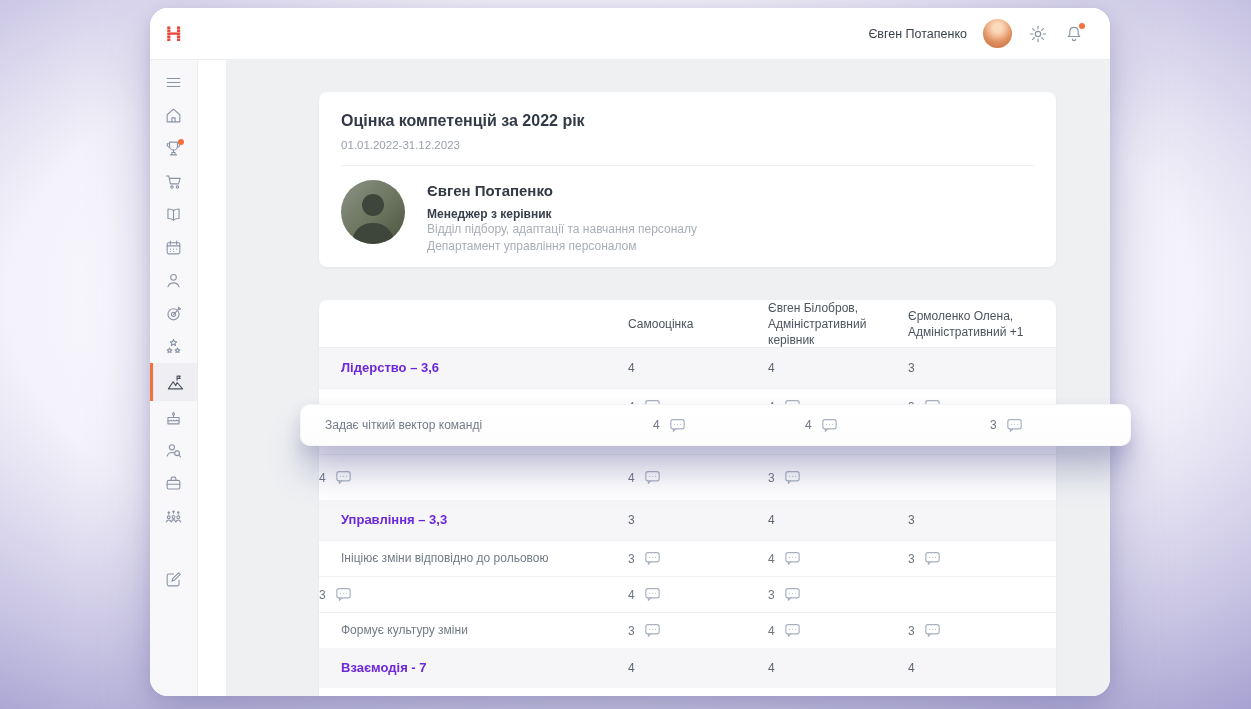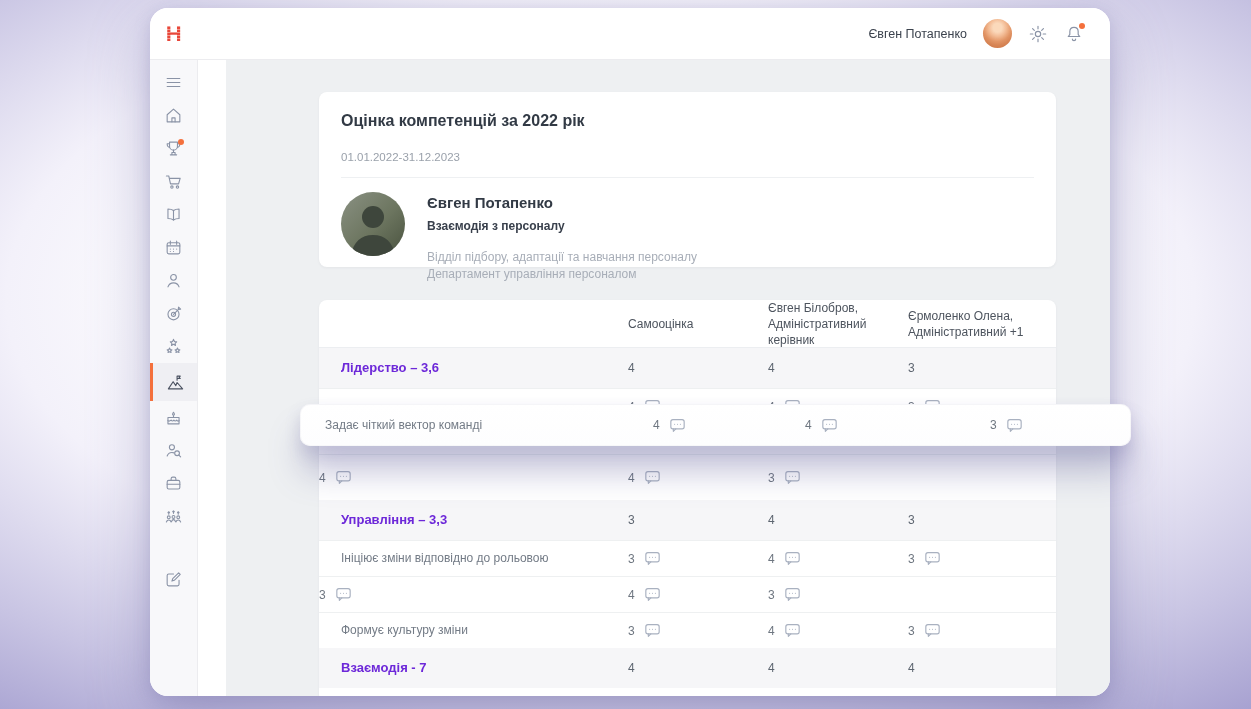--- a/index.html
+++ b/index.html
@@ -50,32 +50,32 @@
   .sb-item.gap-top { margin-top:30px; }
   .sb-item svg { width:19px; height:19px; }
   .sb-badge { position:absolute; width:6px; height:6px; border-radius:50%; background:#f4703c; top:7px; right:13px; }
 
   .content { flex:1; background:#eef0f2; overflow:hidden; }
 
   
   .card { width:737px; margin-left:93px; background:#fff; border-radius:8px; box-shadow:0 1px 3px rgba(40,45,60,.05); }
   .card.summary { margin-top:32px; height:175px; padding:20px 22px 0; }
   .page-title { font-size:16px; font-weight:700; color:#323a45; }
-  .page-period { font-size:11.5px; color:#9aa1ab; margin-top:21px; }
+  .page-period { font-size:11.5px; color:#9aa1ab; margin-top:9px; }
   .divider { border-top:1px solid #eef0f2; margin-top:14px; }
   .profile { display:flex; margin-top:14px; }
   .photo {
     width:64px; height:64px; border-radius:50%; flex:0 0 auto; overflow:hidden; position:relative;
     background:linear-gradient(135deg,#8a9183 0%,#6c755f 55%,#49523f 100%);
   }
   .photo svg { position:absolute; left:0; top:0; width:100%; height:100%; }
   .profile-info { margin-left:22px; padding-top:2px; }
   .emp-name { font-size:15px; font-weight:700; color:#323a45; }
   .emp-pos  { font-size:12px; font-weight:700; color:#39404c; margin-top:8px; }
-  .emp-dep  { font-size:12px; color:#a8aeb8; margin-top:16px; line-height:1.45; }
+  .emp-dep  { font-size:12px; color:#a8aeb8; margin-top:0; line-height:1.45; }
 
   
   .card.table { margin-top:33px; height:402px; overflow:hidden; padding:0; }
   .t-grid { display:grid; grid-template-columns:309px 140px 140px 1fr; align-items:center; }
   .t-head { height:48px; border-bottom:1px solid #eceef1; }
   .t-head .col-h { font-size:12px; color:#4d545e; line-height:1.35; white-space:pre-line; padding-right:8px; }
   .t-row { cursor:grab; }
   .t-row .label { padding-left:22px; padding-right:18px; font-size:12px; color:#737b86; line-height:1.45; }
   .t-row.category { background:#f6f6f8; height:40px; }
   .t-row.category .label { font-size:13px; font-weight:700; color:#6d28d9; }
@@ -308,21 +308,21 @@
         <div class="page-period">01.01.2022-31.12.2023</div>
         <div class="divider"></div>
         <div class="profile">
           <div class="photo">
             <svg viewBox="0 0 64 64">
                 <use href="#ic-person-photo"></use>
               </svg>
           </div>
           <div class="profile-info">
             <div class="emp-name">Євген Потапенко</div>
-            <div class="emp-pos">Взаємодія з персоналу</div>
+            <div class="emp-pos">Менеджер з керівник</div>
             <div class="emp-dep">
               <div>Відділ підбору, адаптації та навчання персоналу</div>
               <div>Департамент управління персоналом</div>
             </div>
           </div>
         </div>
       </section>
 
       <section class="card table">
         <div class="t-grid t-head">

